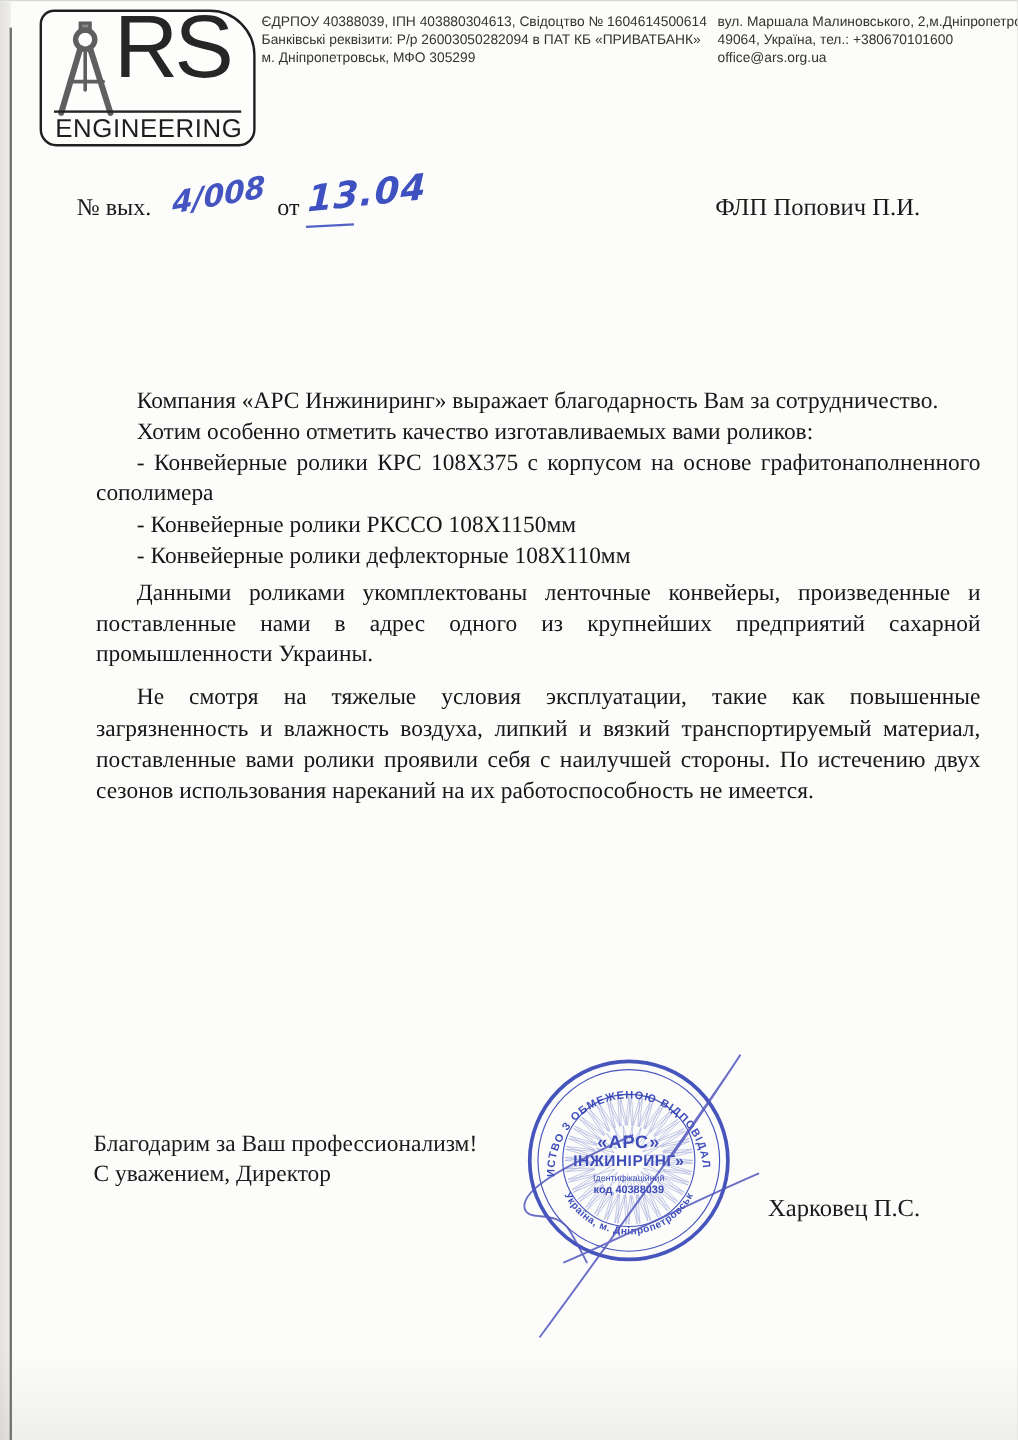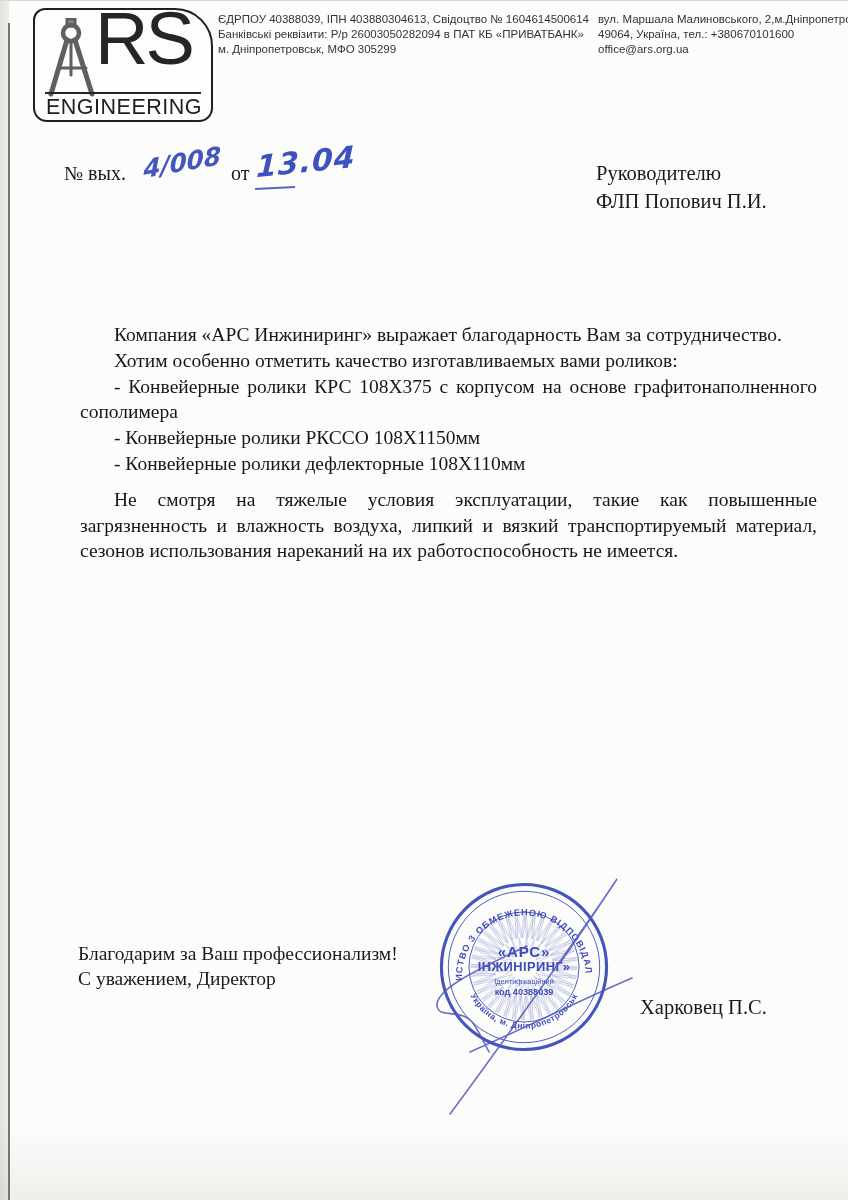--- a/index.html
+++ b/index.html
@@ -91,44 +91,49 @@
     <div>office@ars.org.ua</div>
   </div>
 
   <span class="ref-no-label">№ вых.</span>
   <span class="ink ink-no">4/008</span>
   <span class="ref-from-label">от</span>
   <span class="ink ink-date">13.04</span>
   <div class="ink-underline"></div>
 
   <div class="addressee">
-    <div>Руководителю</div>
     <div>ФЛП Попович П.И.</div>
   </div>
 
   <div class="body-text">
     <div>
       <div class="bline ind">Компания «АРС Инжиниринг» выражает благодарность Вам за сотрудничество.</div>
     </div>
     <div>
       <div class="bline ind">Хотим особенно отметить качество изготавливаемых вами роликов:</div>
     </div>
     <div>
       <div class="bline ind jl">- Конвейерные ролики КРС 108Х375 с корпусом на основе графитонаполненного</div>
       <div class="bline">сополимера</div>
     </div>
     <div>
       <div class="bline ind">- Конвейерные ролики РКССО 108Х1150мм</div>
     </div>
     <div>
       <div class="bline ind">- Конвейерные ролики дефлекторные 108Х110мм</div>
     </div>
+    <div class="par-gap-sm">
+      <div class="bline ind jl">Данными роликами укомплектованы ленточные конвейеры, произведенные и</div>
+      <div class="bline jl">поставленные нами в адрес одного из крупнейших предприятий сахарной</div>
+      <div class="bline">промышленности Украины.</div>
+    </div>
     <div class="par-gap">
       <div class="bline ind jl">Не смотря на тяжелые условия эксплуатации, такие как повышенные</div>
       <div class="bline jl">загрязненность и влажность воздуха, липкий и вязкий транспортируемый материал,</div>
+      <div class="bline jl">поставленные вами ролики проявили себя с наилучшей стороны. По истечению двух</div>
       <div class="bline">сезонов использования нареканий на их работоспособность не имеется.</div>
     </div>
   </div>
 
   <div class="closing">
     <div>Благодарим за Ваш профессионализм!</div>
     <div>С уважением, Директор</div>
   </div>
 
   <svg class="stamp" viewBox="0 0 200 200">

